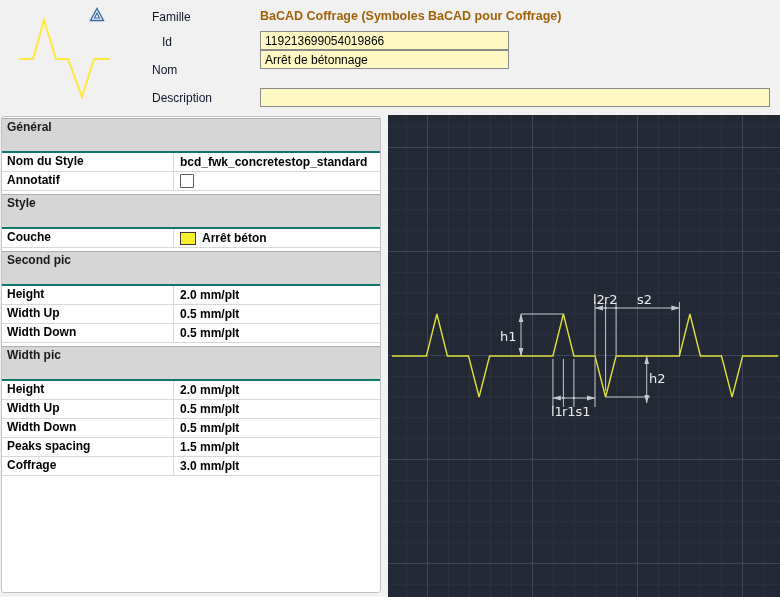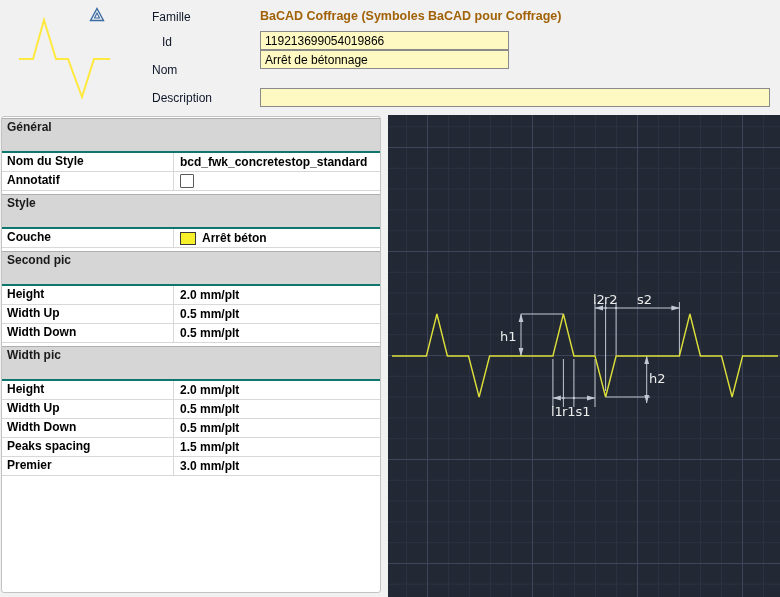--- a/index.html
+++ b/index.html
@@ -130,21 +130,21 @@
         </div>
     </div>
 
     <div class="pg-row">
       <div class="pg-label">Peaks spacing</div>
       <div class="pg-value">
           <span>1.5 mm/plt</span>
         </div>
     </div>
     <div class="pg-row">
-      <div class="pg-label">Premier</div>
+      <div class="pg-label">Coffrage</div>
       <div class="pg-value">
           <span>3.0 mm/plt</span>
         </div>
     </div>
 
   </div>
 
   <div class="cad">
     <svg width="392" height="482" viewBox="0 0 392 482">
       <defs>

